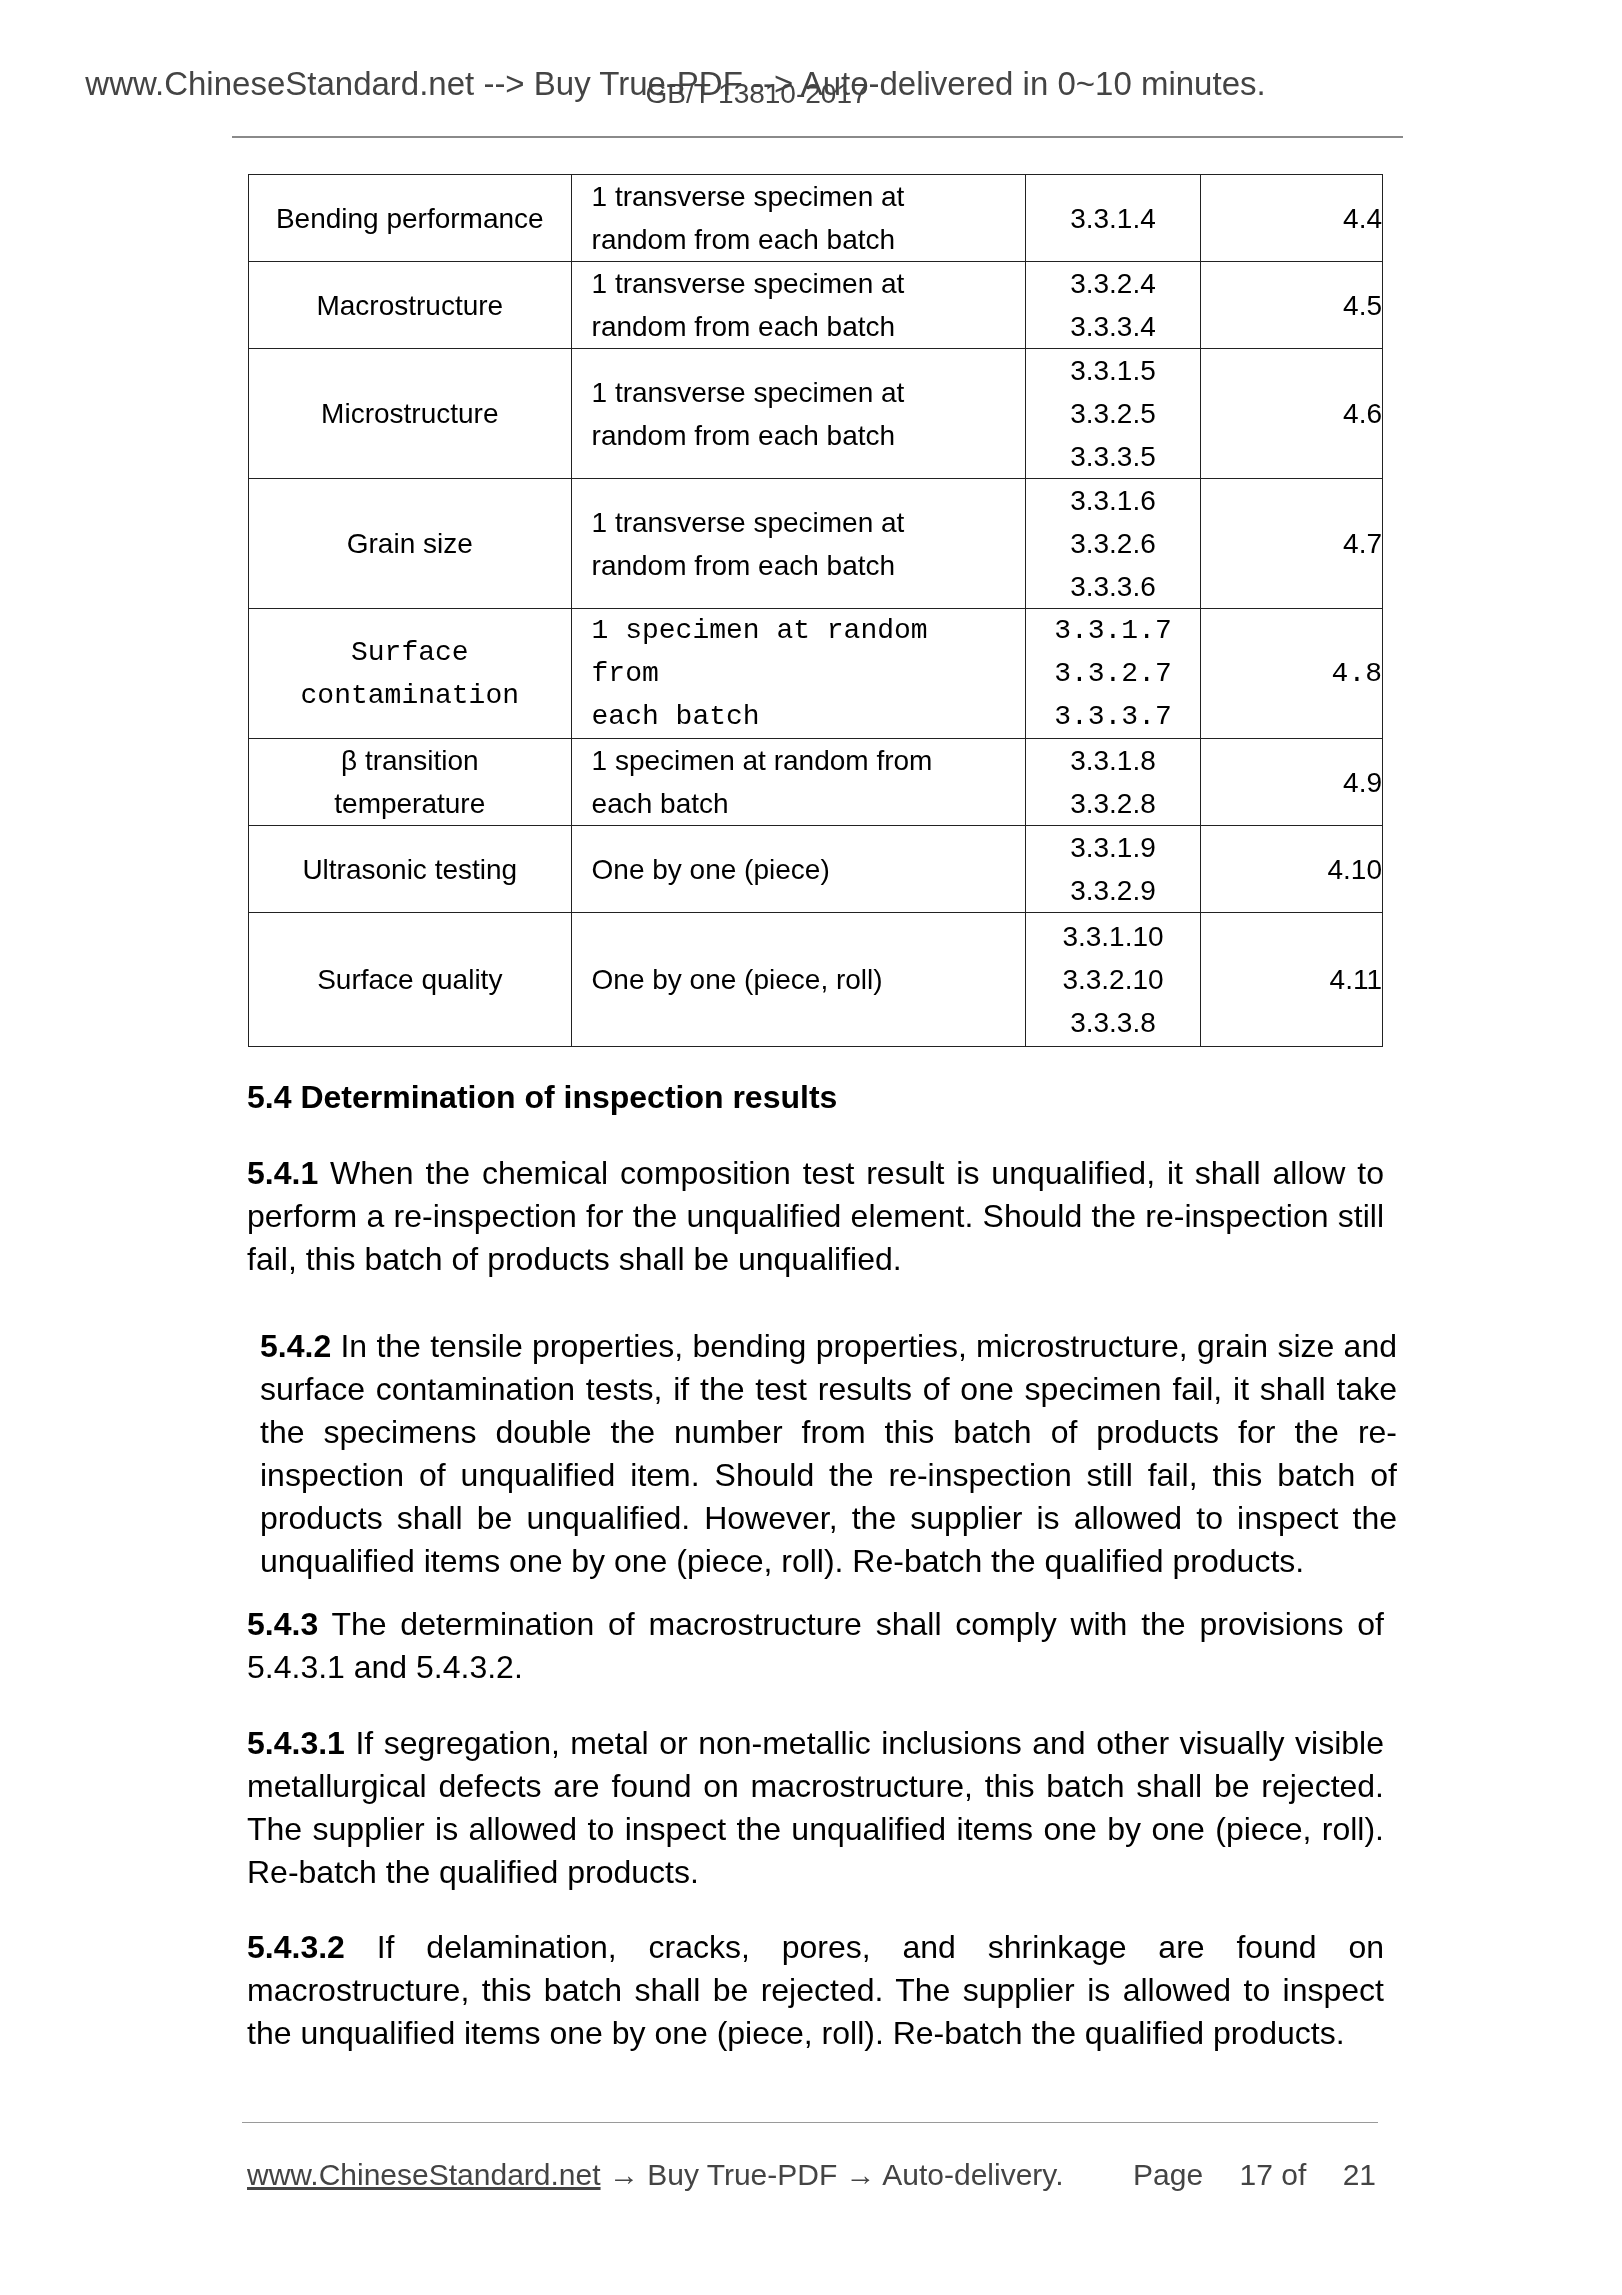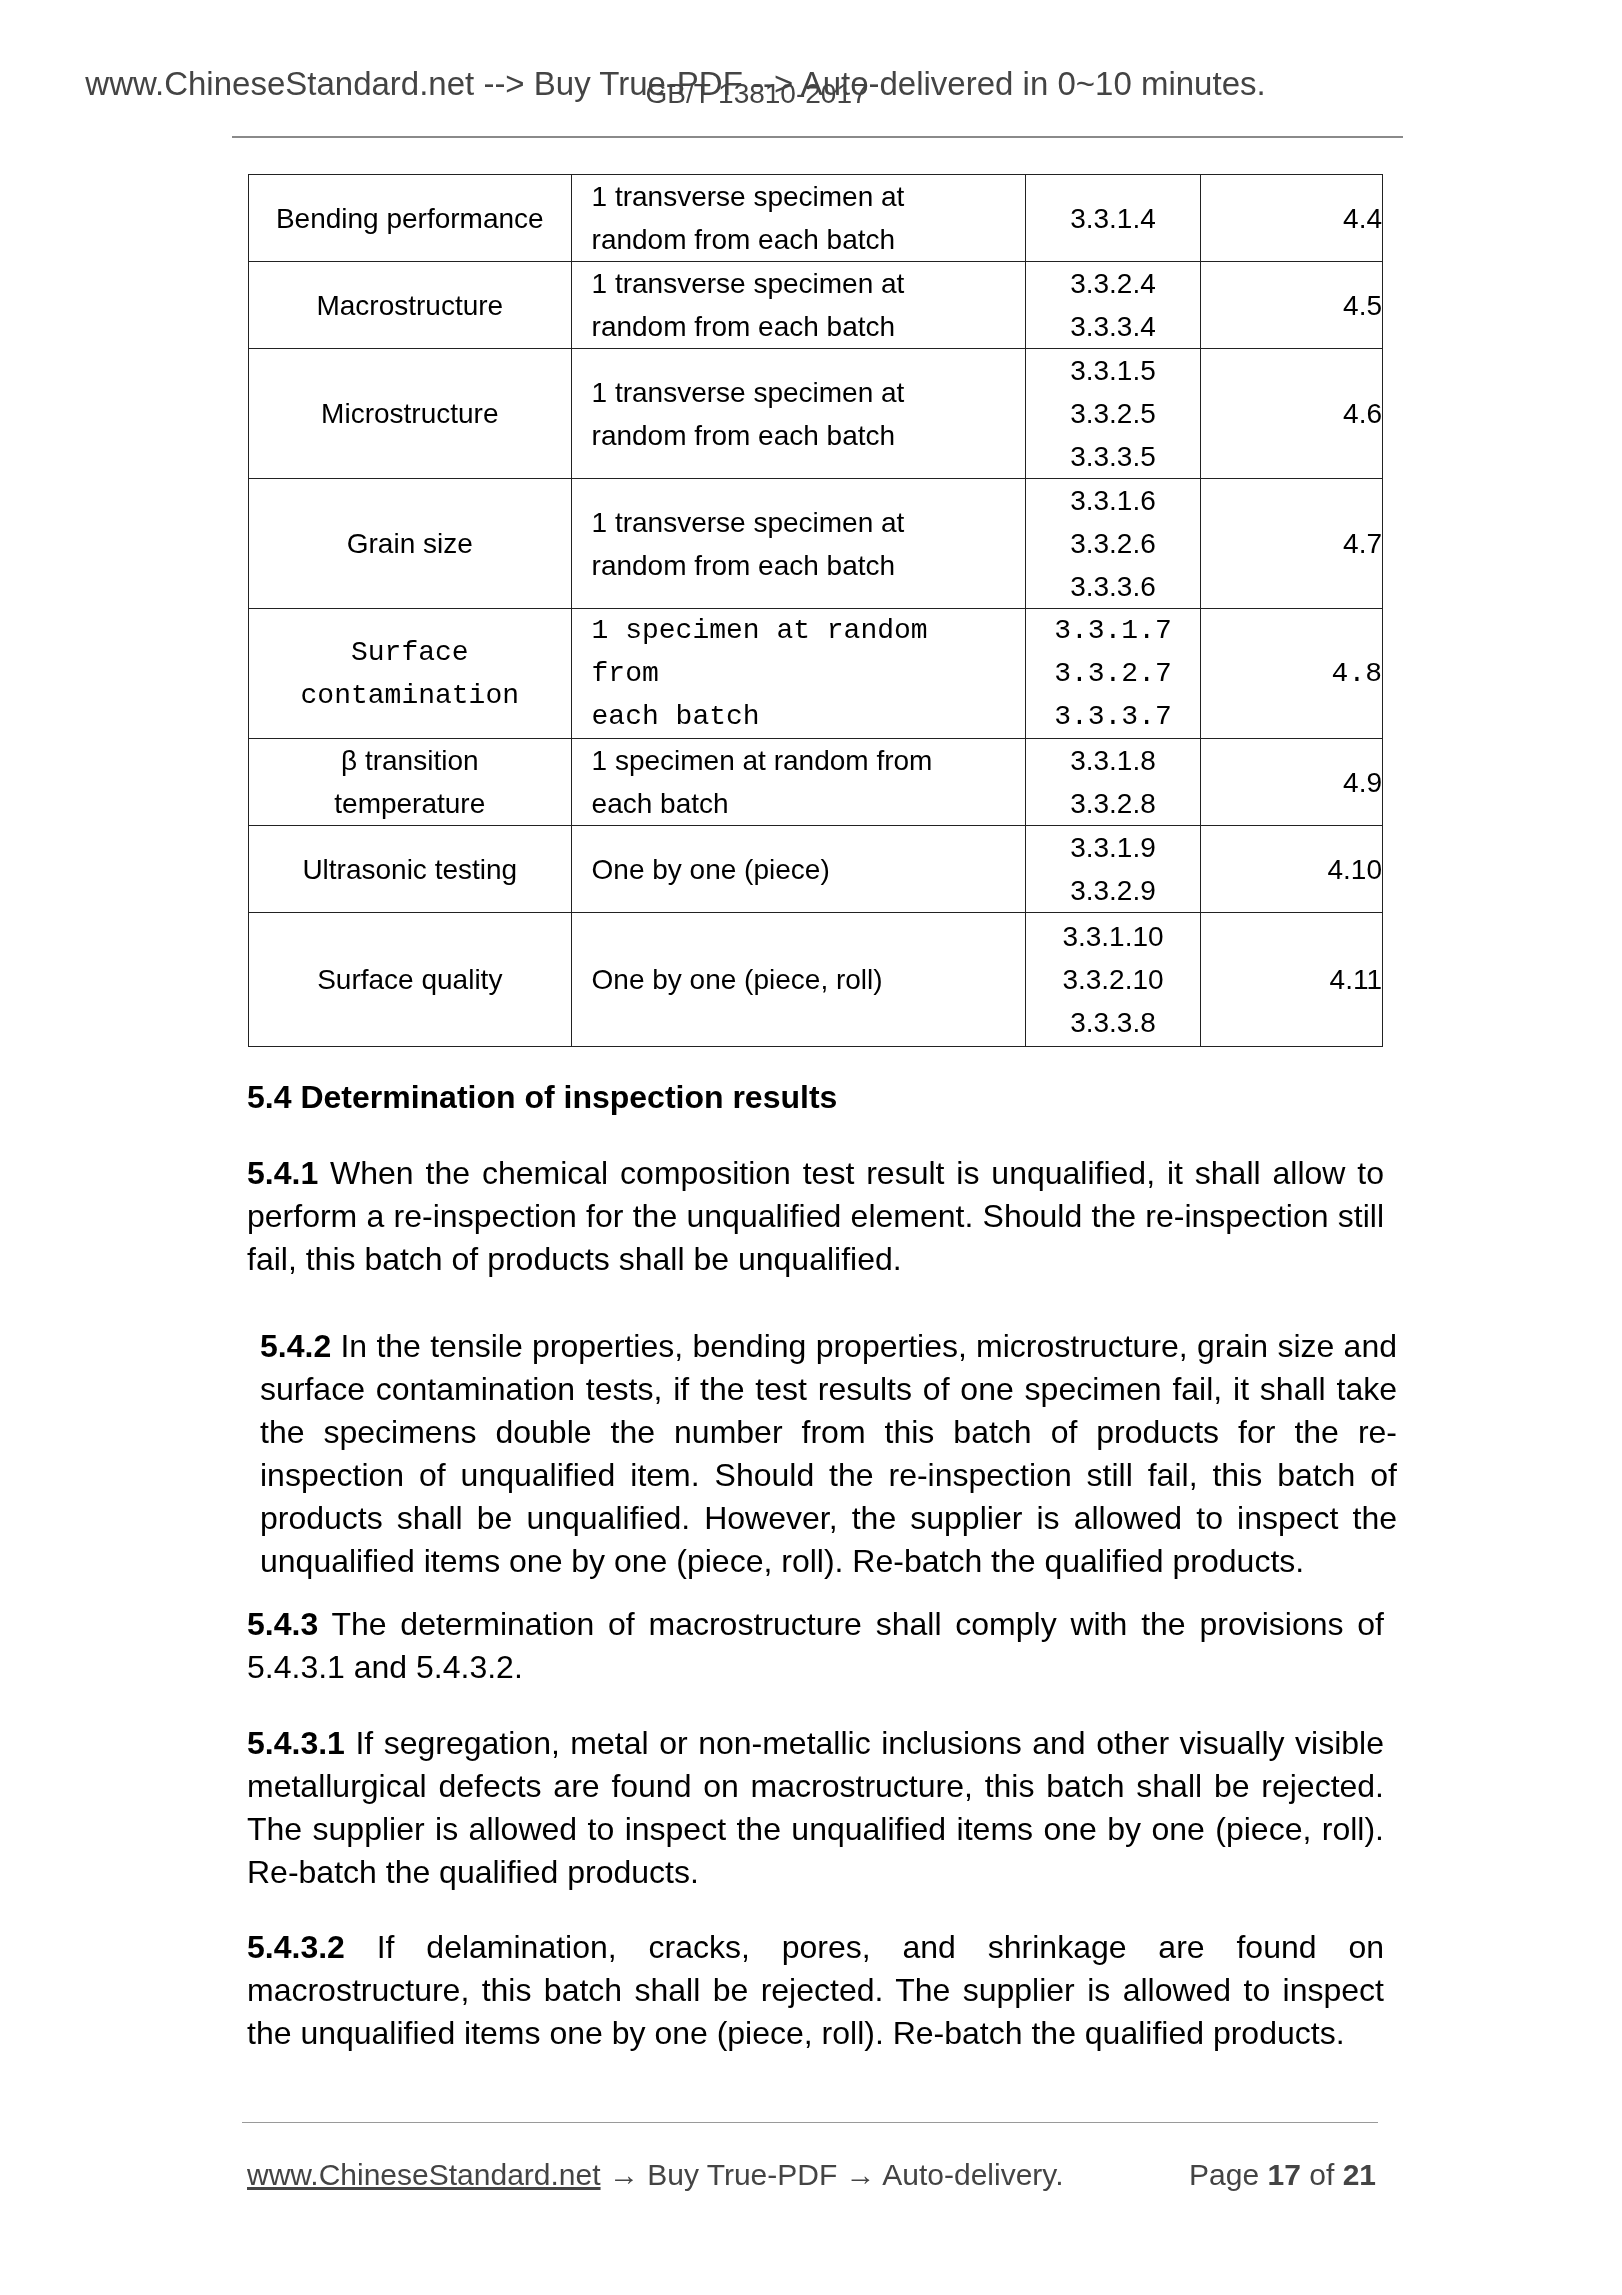--- a/index.html
+++ b/index.html
@@ -35,21 +35,21 @@
   .p5 { top: 1926px; }
   .p5 { text-align-last: auto; }
 
   .ftr-rule { position: absolute; left: 242px; width: 1136px; top: 2122px; height: 0;
               border-top: 1.7px solid #9a9a9a; }
   .ftr { position: absolute; left: 247px; width: 1129px; top: 2155px; font-size: 30px;
          color: #444; line-height: 40px; }
   .ftr-left { position: absolute; left: 0; top: 0; white-space: nowrap; }
   .ftr-left .link { text-decoration: underline; color: #444; }
   .ftr-right { position: absolute; right: 0; top: 0; white-space: nowrap; }
-  .ftr-right b { font-weight: bold; }
+  .ftr-right b { font-weight: normal; margin-left: 28px; }
 </style>
 </head>
 <body>
 
 <div class="hdr">
   <div class="hdr-main">www.ChineseStandard.net --&gt; Buy True-PDF --&gt; Auto-delivered in 0~10 minutes.</div>
   <div class="hdr-std">GB/T 13810-2017</div>
 </div>
 <div class="hdr-rule"></div>
 

